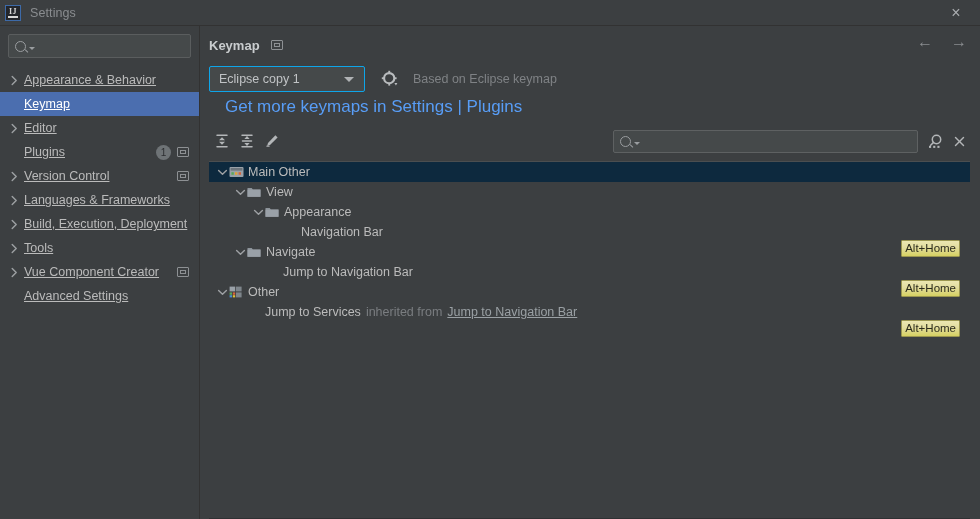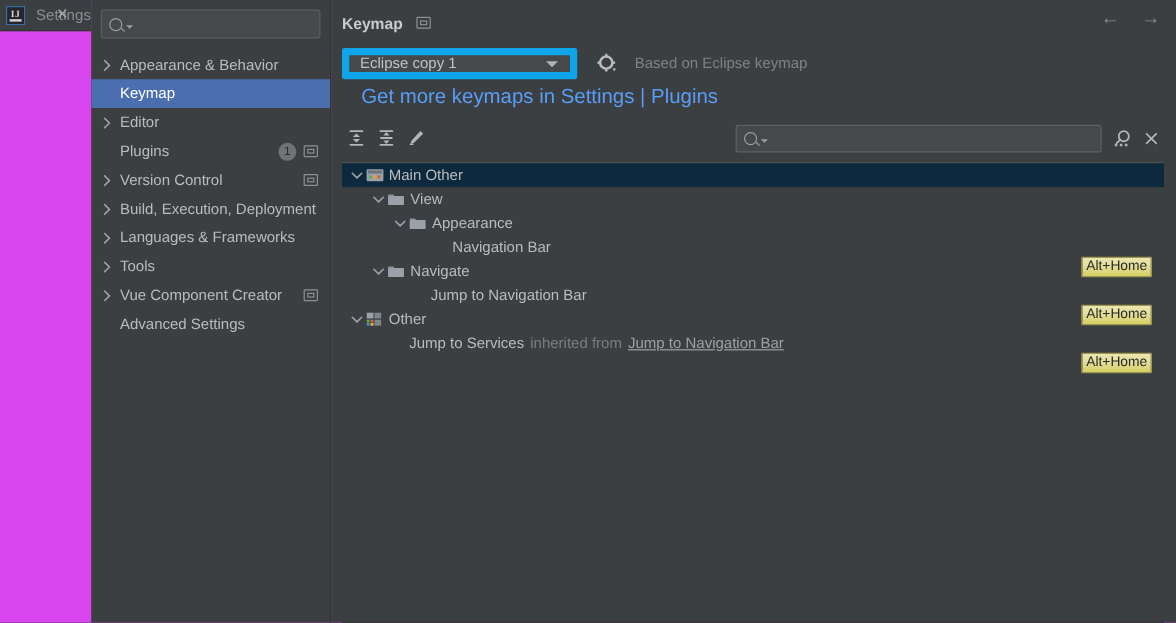--- a/index.html
+++ b/index.html
@@ -5,21 +5,21 @@
   * { box-sizing: border-box; margin: 0; padding: 0; }
   html, body {
     width: 980px; height: 519px;
     background: #3c3f41;
     font-family: "Liberation Sans", sans-serif;
     overflow: hidden;
     -webkit-font-smoothing: antialiased;
   }
 
   
-  .window { position: relative; width: 980px; height: 519px; background: #d946ef; display: flex; flex-direction: row; }
+  .window { position: relative; width: 980px; height: 519px; background: #c4b5fd; display: flex; flex-direction: column; }
 
   
   .titlebar {
     height: 26px; background: #3c3f41; display: flex; align-items: center;
     flex: 0 0 26px; position: relative; border-bottom: 1px solid #323232;
   }
   .ij-logo {
     width: 16px; height: 16px; margin-left: 5px; margin-right: 9px;
     border: 1.5px solid #3d6aa8; background: #24262b;
     display: flex; align-items: center; justify-content: center;
@@ -68,21 +68,21 @@
     height: 24px; display: flex; align-items: center; padding-left: 8px; padding-right: 10px;
     font-size: 12.5px; color: #bbbbbb; cursor: default; position: relative;
   }
   .side-item.selected { background: #4b6eaf; color: #ffffff; }
   .side-item .chev {
     width: 12px; flex: 0 0 12px; display: flex; align-items: center; justify-content: center;
     margin-right: 4px;
   }
   .side-item .chev svg { display: block; }
   .side-item .chev.empty { visibility: hidden; }
-  .side-item .side-label { flex: 1; white-space: nowrap; overflow: hidden; text-overflow: ellipsis; }
+  .side-item .side-label { flex: 1; white-space: nowrap; overflow: hidden; text-overflow: ellipsis; text-decoration: underline; }
   .count-badge {
     min-width: 15px; height: 15px; border-radius: 50%; background: #6e7376;
     color: #2b2d30; font-size: 10px; display: flex; align-items: center; justify-content: center;
     margin-right: 6px; padding: 0 3px; font-weight: normal;
   }
   .panel-icon {
     width: 12px; height: 10px; border: 1.3px solid #8d9093; border-radius: 1px;
     position: relative; flex: 0 0 12px;
   }
   .panel-icon::after {
@@ -97,21 +97,21 @@
   }
   .main-head {
     display: flex; align-items: center; height: 38px; padding: 0 14px 0 9px; position: relative;
   }
   .main-title { font-size: 13px; font-weight: bold; color: #c9ccce; margin-right: 11px; }
   .nav-arrows { position: absolute; right: 12px; top: 8px; display: flex; gap: 16px; }
   .nav-arrow { color: #8b8e91; font-size: 16px; line-height: 1; width: 18px; text-align: center; cursor: default; }
 
   .keymap-row { display: flex; align-items: center; padding: 0 9px; height: 30px; }
   .combo {
-    width: 196px; height: 26px; background: #45494a; border: 6px solid #0ea5e9; border-radius: 2px;
+    width: 156px; height: 26px; background: #45494a; border: 1px solid #0ea5e9; border-radius: 2px;
     display: flex; align-items: center; padding: 0 6px 0 9px; position: relative; cursor: default;
   }
   .combo-label { flex: 1; font-size: 12.5px; color: #c0c3c5; white-space: nowrap; overflow: hidden; }
   .combo-caret {
     width: 0; height: 0; border-left: 5px solid transparent; border-right: 5px solid transparent;
     border-top: 5px solid #b0b3b5; margin-right: 4px;
   }
   .gear { margin-left: 16px; width: 18px; height: 18px; position: relative; cursor: default; }
   .based-on { margin-left: 14px; font-size: 12.5px; color: #7f8285; }
 
@@ -227,29 +227,29 @@
             </span>
             <span class="side-label">Version Control</span>
             <span class="panel-icon"></span>
           </div>
           <div class="side-item">
             <span class="chev">
               <svg width="9" height="11" viewBox="0 0 9 11">
                 <path d="M2.2 1.6 L6.2 5.5 L2.2 9.4" fill="none" stroke="#9da0a3" stroke-width="1.4" stroke-linecap="round" stroke-linejoin="round"></path>
               </svg>
             </span>
+            <span class="side-label">Languages &amp; Frameworks</span>
+          </div>
+          <div class="side-item">
+            <span class="chev">
+              <svg width="9" height="11" viewBox="0 0 9 11">
+                <path d="M2.2 1.6 L6.2 5.5 L2.2 9.4" fill="none" stroke="#9da0a3" stroke-width="1.4" stroke-linecap="round" stroke-linejoin="round"></path>
+              </svg>
+            </span>
             <span class="side-label">Build, Execution, Deployment</span>
-          </div>
-          <div class="side-item">
-            <span class="chev">
-              <svg width="9" height="11" viewBox="0 0 9 11">
-                <path d="M2.2 1.6 L6.2 5.5 L2.2 9.4" fill="none" stroke="#9da0a3" stroke-width="1.4" stroke-linecap="round" stroke-linejoin="round"></path>
-              </svg>
-            </span>
-            <span class="side-label">Languages &amp; Frameworks</span>
           </div>
           <div class="side-item">
             <span class="chev">
               <svg width="9" height="11" viewBox="0 0 9 11">
                 <path d="M2.2 1.6 L6.2 5.5 L2.2 9.4" fill="none" stroke="#9da0a3" stroke-width="1.4" stroke-linecap="round" stroke-linejoin="round"></path>
               </svg>
             </span>
             <span class="side-label">Tools</span>
           </div>
           <div class="side-item">

